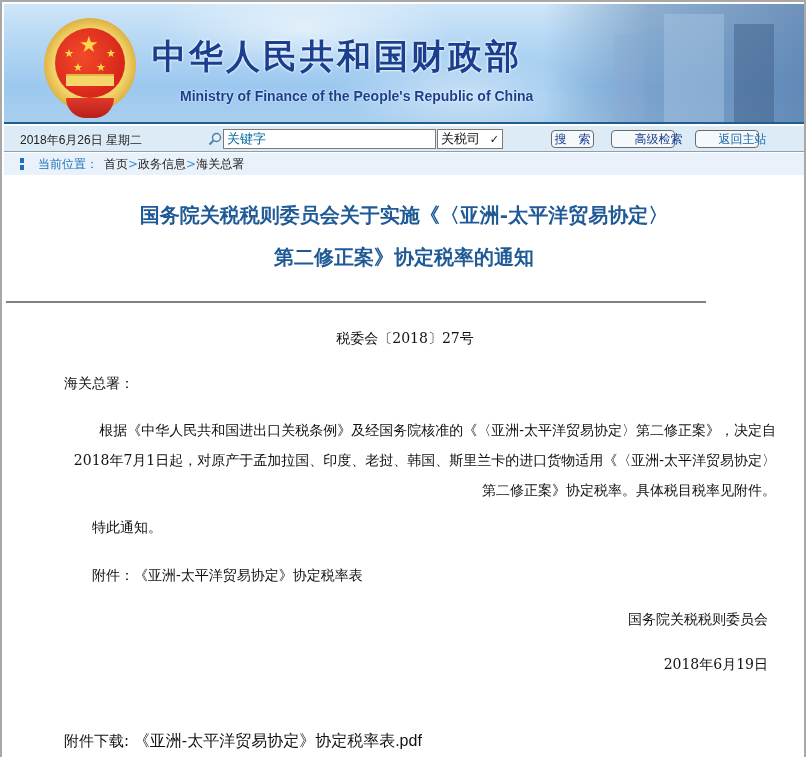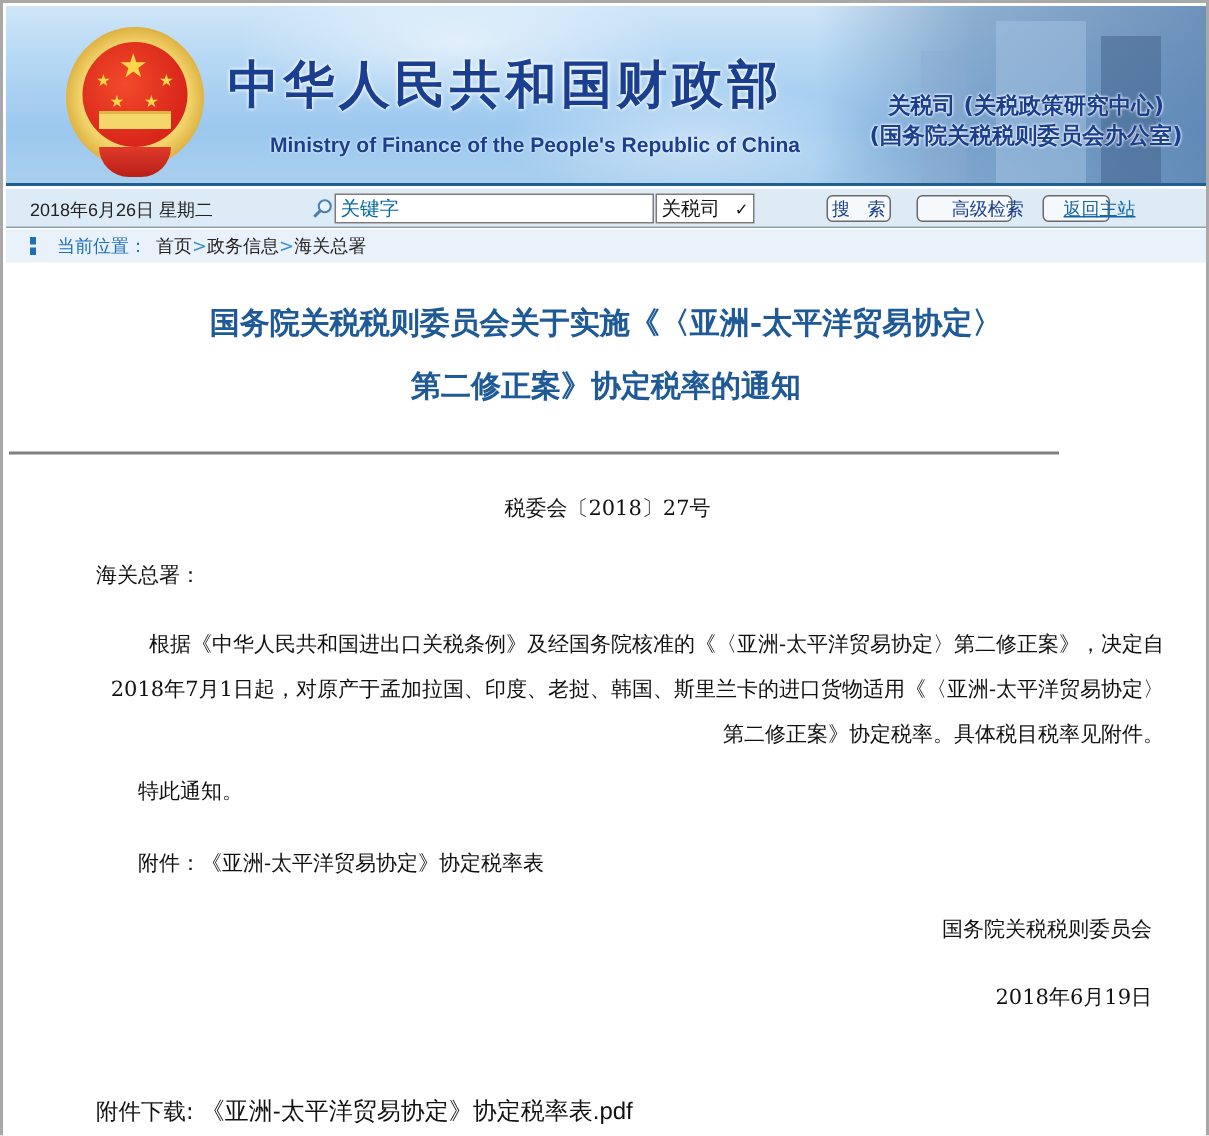--- a/index.html
+++ b/index.html
@@ -50,21 +50,21 @@
   .search-input { position:absolute; left:219px; top:3px; width:213px; height:20px; border:1px solid #7a7a7a;
     background:#fff; font-size:13px; padding:1px 3px; color:#0369a1; font-family:"DejaVu Sans",sans-serif; }
   .scope-select { position:absolute; left:433px; top:3px; width:66px; height:20px; border:1px solid #7a7a7a;
     background:#fff; font-size:13px; color:#111; display:flex; align-items:center; padding-left:3px; }
   .scope-select .chev { margin-left:auto; margin-right:3px; font-size:11px; }
   .btn { position:absolute; top:4px; height:18px; border:1px solid #6a6a6a; border-radius:4px; background:#f6f9fb;
     font-size:12px; color:#1a3f8f; display:flex; align-items:center; justify-content:center; white-space:nowrap;
     font-family:"DejaVu Sans",sans-serif;padding-left:31px; }
   .btn-search { left:547px; width:43px; letter-spacing:4px; padding-left:4px; }
   .btn-adv { left:607px; width:64px; }
-  .btn-home { left:691px; width:45px; color:#1565a8;text-decoration:underline; }
+  .btn-home { left:691px; width:64px; color:#1565a8; }
 
   
   .crumb { position:absolute; left:2px; top:151px; width:800px; height:22px; background:#e9f1fa; }
   .crumb .marker { position:absolute; left:16px; top:5px; width:4px; height:12px; }
   .crumb .marker i { display:block; width:4px; height:5px; background:#1d6fb8; margin-bottom:2px; }
   .crumb .label { position:absolute; left:34px; top:3px; font-size:12px; color:#1d6fb8; white-space:nowrap; }
   .crumb .path { position:absolute; left:100px; top:3px; font-size:12px; color:#222; white-space:nowrap; }
   .crumb .path .sep { color:#3b8fd0; }
 
   
@@ -104,24 +104,20 @@
       <span class="star" style="left:20px;top:30px;font-size:11px;">★</span>
       <span class="star" style="left:29px;top:44px;font-size:11px;">★</span>
       <span class="star" style="left:52px;top:44px;font-size:11px;">★</span>
       <span class="star" style="left:62px;top:30px;font-size:11px;">★</span>
       <div class="gate"></div>
       <div class="ribbon"></div>
     </div>
 
     <div class="title-cn">中华人民共和国财政部</div>
     <div class="title-en">Ministry of Finance of the People's Republic of China</div>
-    <div class="dept">
-      <div>关税司 (关税政策研究中心)</div>
-      <div>(国务院关税税则委员会办公室)</div>
-    </div>
   </div>
 
   <div class="toolbar">
     <div class="date">2018年6月26日 星期二</div>
     <svg class="search-icon" viewBox="0 0 14 14">
       <circle cx="8.5" cy="5.5" r="4" fill="#e8f2fb" stroke="#4a7fae" stroke-width="1.4"></circle>
       <line x1="5.6" y1="8.4" x2="1.5" y2="12.5" stroke="#4a7fae" stroke-width="2"></line>
     </svg>
     <input class="search-input" type="text" value="关键字" style="">
     <div class="scope-select">

